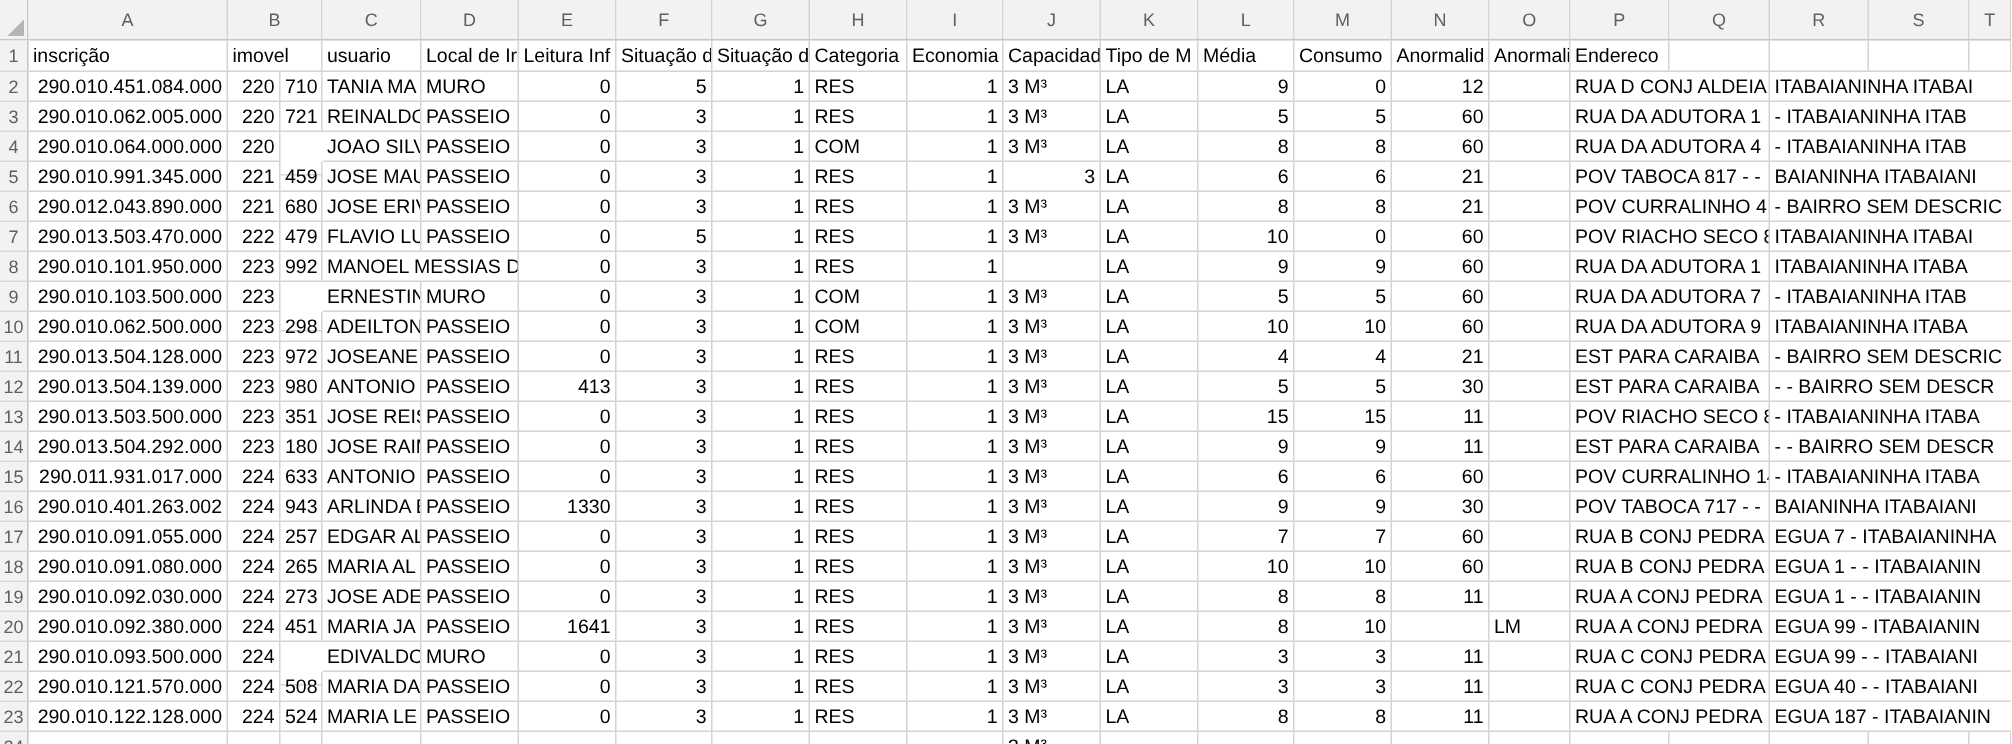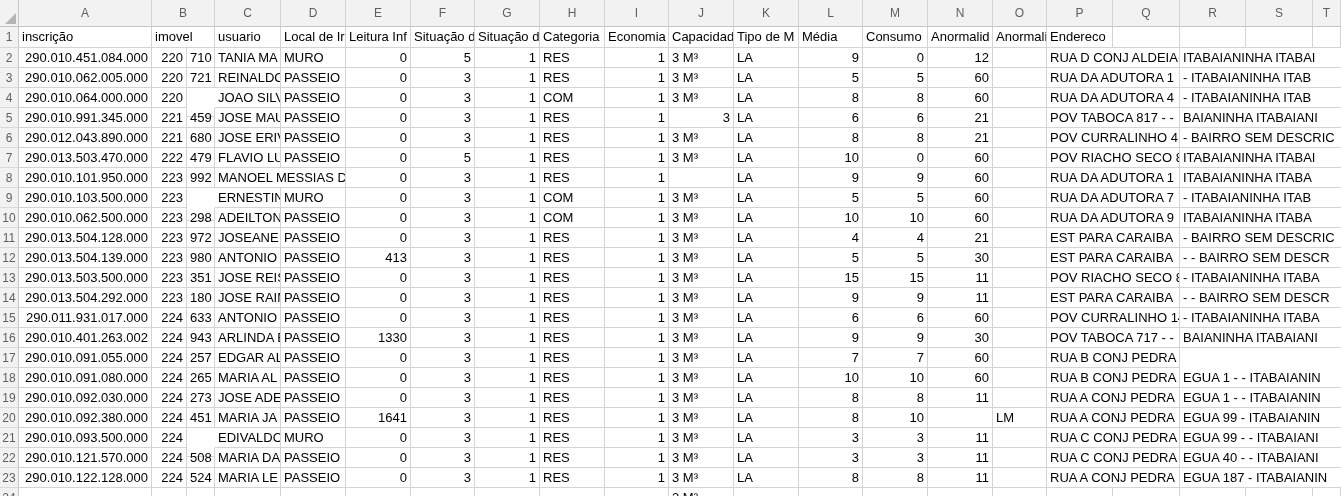--- a/index.html
+++ b/index.html
@@ -413,20 +413,21 @@
       <div class="c num" style="flex: 0 0 65px;">1</div>
       <div class="c" style="flex: 0 0 65px;">RES</div>
       <div class="c num" style="flex: 0 0 64px;">1</div>
       <div class="c" style="flex: 0 0 65px;">3 M³</div>
       <div class="c" style="flex: 0 0 65px;">LA</div>
       <div class="c num" style="flex: 0 0 64px;">7</div>
       <div class="c num" style="flex: 0 0 65px;">7</div>
       <div class="c num" style="flex: 0 0 65px;">60</div>
       <div class="c" style="flex: 0 0 54px;"></div>
       <div class="c" style="flex: 0 0 133px;">RUA B CONJ PEDRA I</div>
+      <div class="c noborder-r" style="flex: 0 0 161px;">EGUA 7 - ITABAIANINHA</div>
     </div>
     <div class="row">
       <div class="gut">18</div>
       <div class="c num" style="flex: 0 0 133px;">290.010.091.080.000</div>
       <div class="c num" style="flex: 0 0 35px;">224</div>
       <div class="c num" style="flex: 0 0 28px;">265</div>
       <div class="c" style="flex: 0 0 66px;">MARIA AL</div>
       <div class="c" style="flex: 0 0 65px;">PASSEIO</div>
       <div class="c num" style="flex: 0 0 65px;">0</div>
       <div class="c num" style="flex: 0 0 64px;">3</div>

